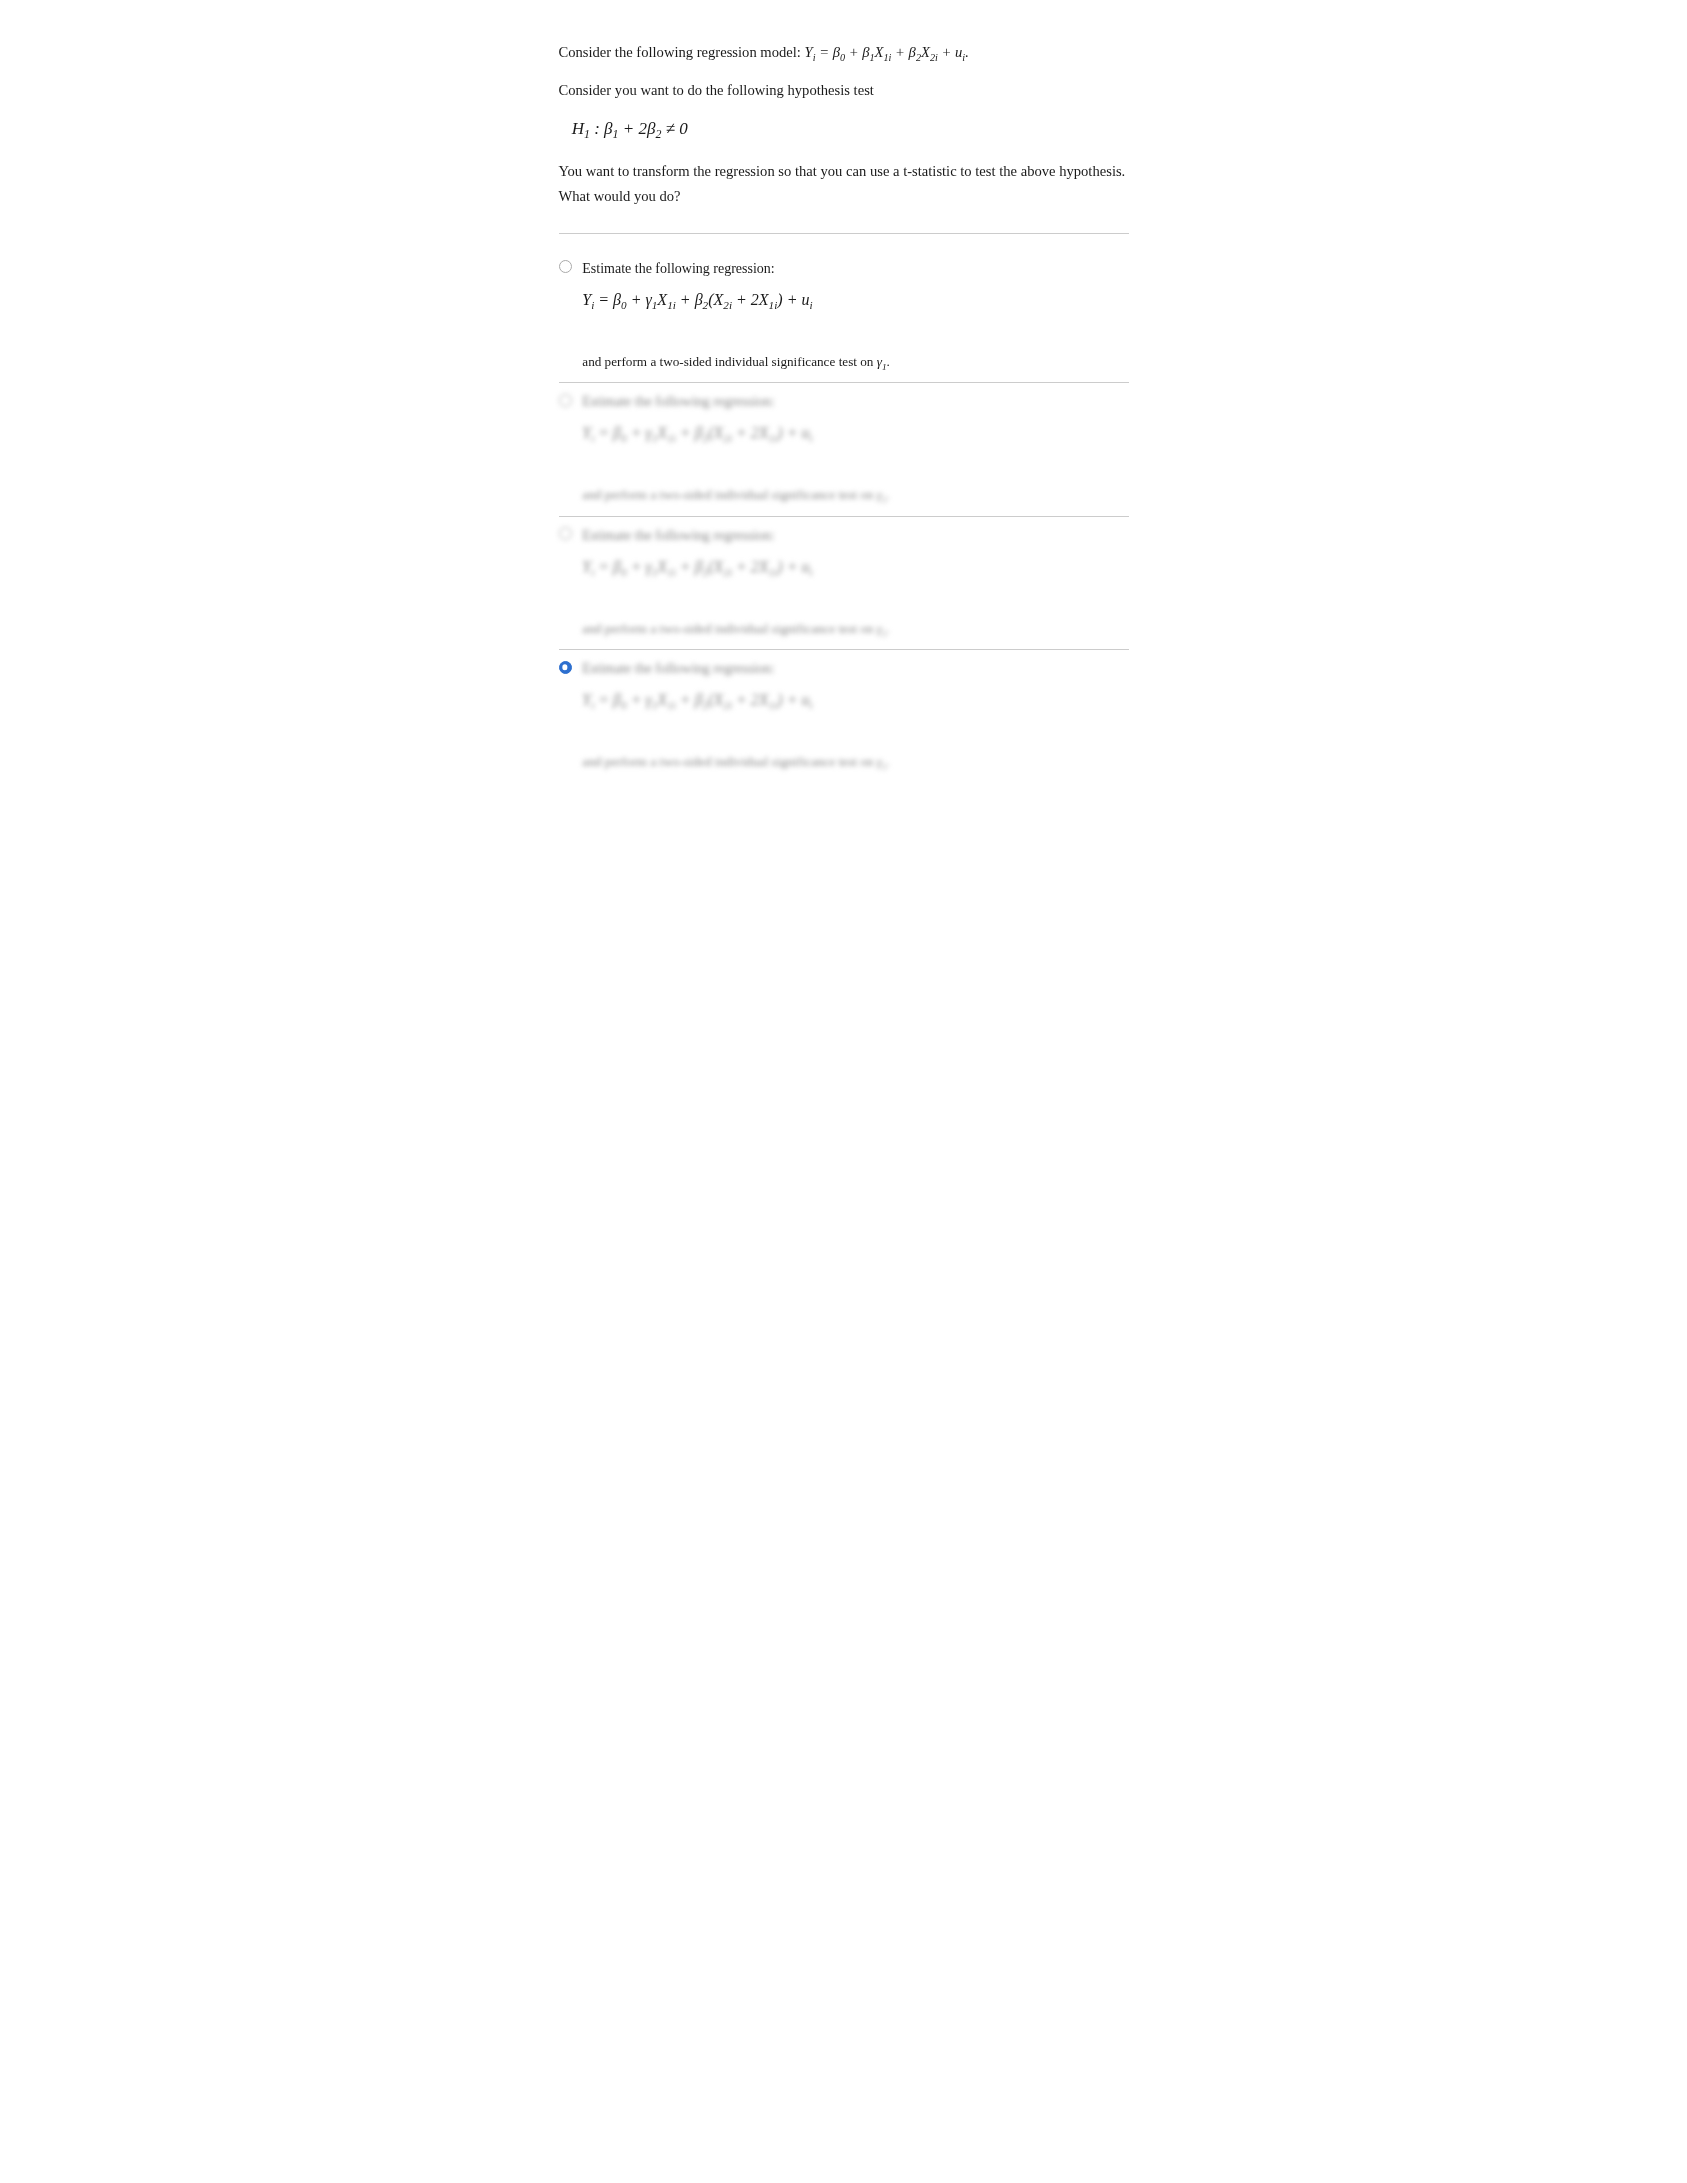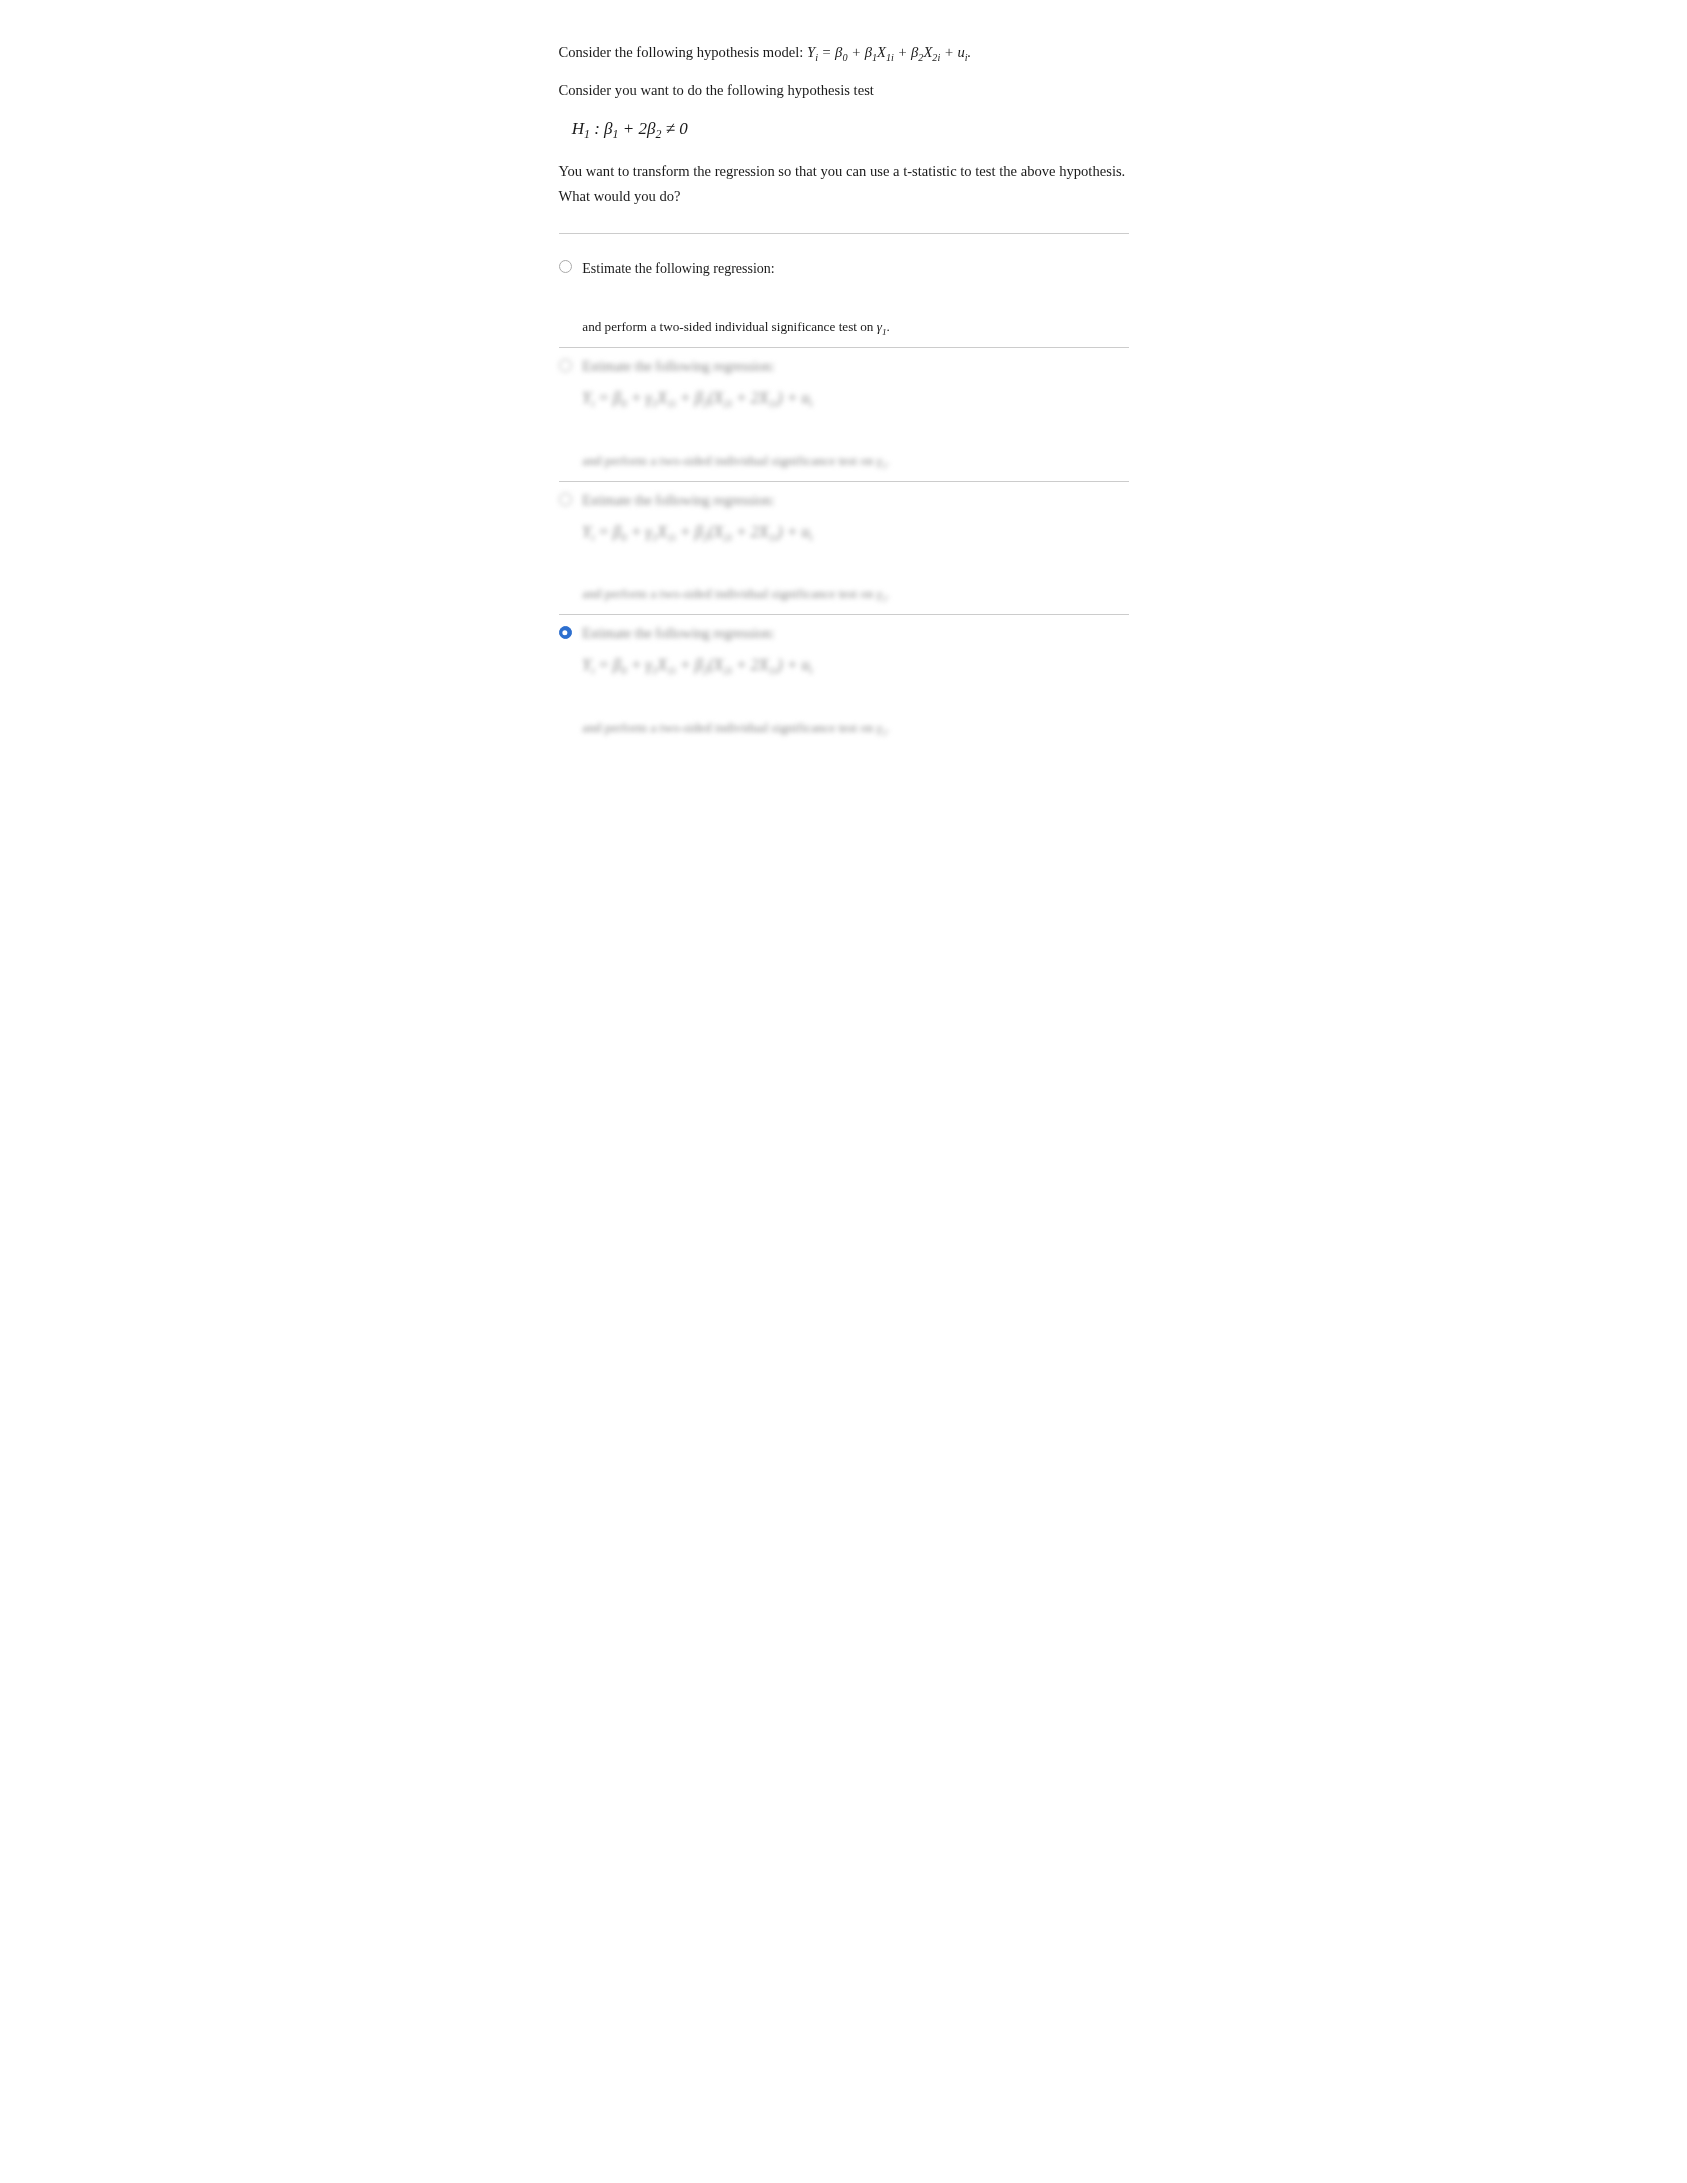--- a/index.html
+++ b/index.html
@@ -119,21 +119,21 @@
 
     sub {
       font-size: 0.7em;
       vertical-align: sub;
     }
   </style>
 </head>
 <body>
 
 <div class="question-text">
-  <span>Consider the following hypothesis model:</span>
+  <span>Consider the following regression model:</span>
   <span> <span class="math">Y<sub>i</sub> = β<sub>0</sub> + β<sub>1</sub>X<sub>1i</sub> + β<sub>2</sub>X<sub>2i</sub> + u<sub>i</sub>.</span></span>
 </div>
 
 <div class="question-text">
   <span>Consider you want to do the following hypothesis test</span>
 </div>
 
 <div class="hypothesis-block">
   <div class="math-block">
     <span class="math"><i>H</i><sub>1</sub> : β<sub>1</sub> + 2β<sub>2</sub> ≠ 0</span>
@@ -147,20 +147,25 @@
 <hr class="divider">
 
 <div class="option-container">
 
   <div class="option-row">
     <div class="radio-btn"></div>
     <div class="option-content">
       <div class="option-label">
         <span>Estimate the following regression:</span>
       </div>
+      <div class="option-math">
+        <span class="math">
+          Y<sub>i</sub> = β<sub>0</sub> + γ<sub>1</sub>X<sub>1i</sub> + β<sub>2</sub>(X<sub>2i</sub> + 2X<sub>1i</sub>) + u<sub>i</sub>
+        </span>
+      </div>
       <div class="option-footer">
         and perform a two-sided individual significance test on <span class="math">γ<sub>1</sub></span>.
       </div>
     </div>
   </div>
 
   <hr class="divider" style="margin: 0;">
 
   <div class="option-row blurred">
     <div class="radio-btn"></div>

